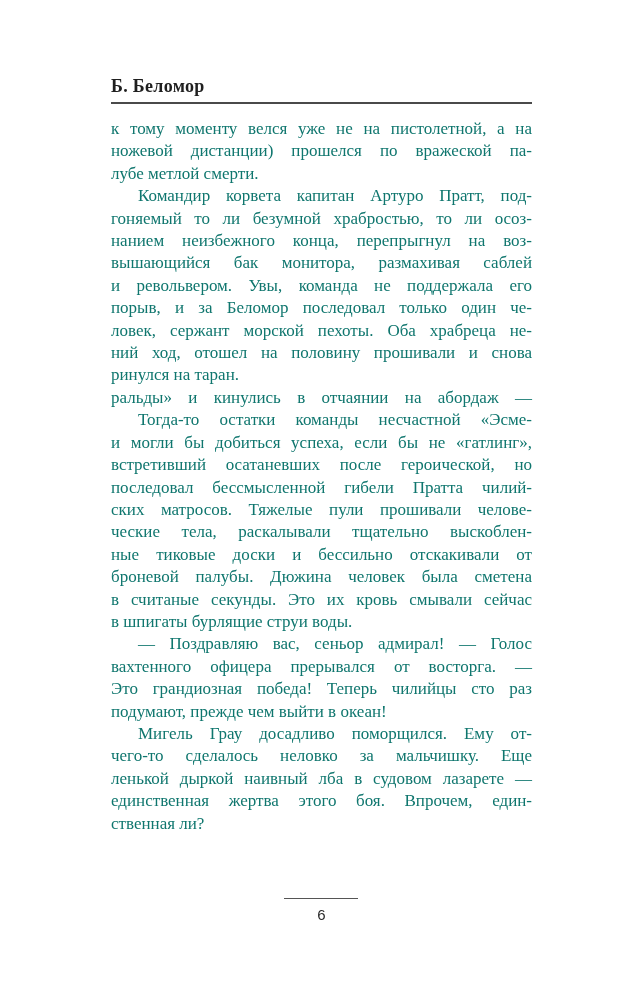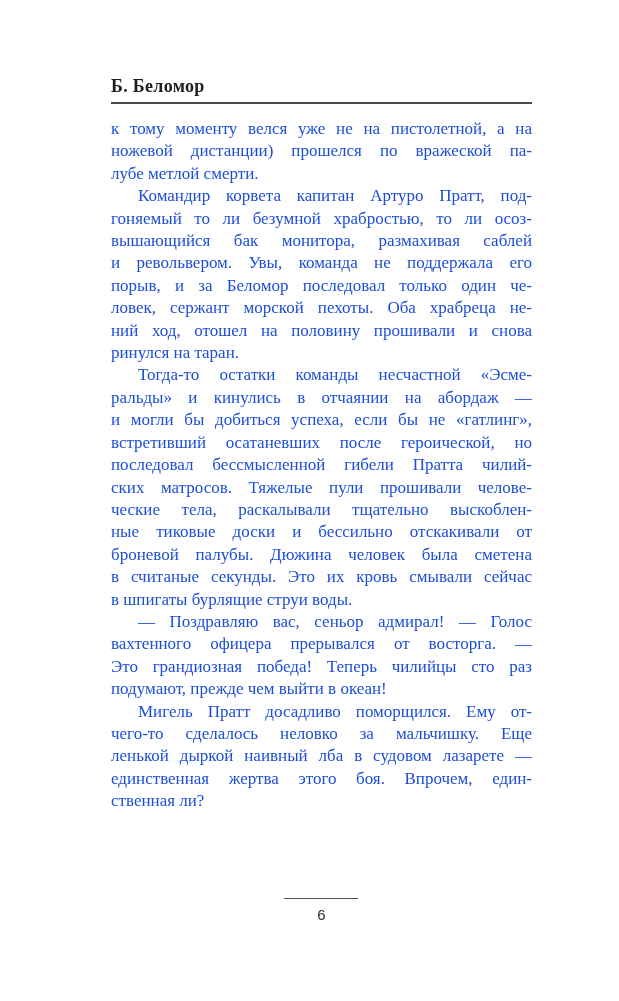--- a/index.html
+++ b/index.html
@@ -34,21 +34,21 @@
     height: 1.5px;
     background: #4a4a4a;
   }
   .body-text {
     position: absolute;
     left: 111px;
     top: 118px;
     width: 421px;
     font-size: 17px;
     line-height: 22.4px;
-    color: #1d4ed8;
+    color: #0f766e;
   }
   .paragraph { margin: 0; }
   .line {
     text-align: justify;
     text-align-last: justify;
     white-space: normal;
   }
   .line.last { text-align-last: left; }
   .line.indent { text-indent: 27px; font-family: Liberation Serif, serif; }
   .footer-rule {
@@ -82,48 +82,49 @@
 
   <div class="body-text">
       <div class="paragraph">
         <div class="line">к тому моменту велся уже не на пистолетной, а на</div>
         <div class="line">ножевой дистанции) прошелся по вражеской па-</div>
         <div class="line last">лубе метлой смерти.</div>
       </div>
       <div class="paragraph">
         <div class="line indent">Командир корвета капитан Артуро Пратт, под-</div>
         <div class="line">гоняемый то ли безумной храбростью, то ли осоз-</div>
+        <div class="line">нанием неизбежного конца, перепрыгнул на воз-</div>
         <div class="line">вышающийся бак монитора, размахивая саблей</div>
         <div class="line">и револьвером. Увы, команда не поддержала его</div>
         <div class="line">порыв, и за Беломор последовал только один че-</div>
         <div class="line">ловек, сержант морской пехоты. Оба храбреца не-</div>
         <div class="line">ний ход, отошел на половину прошивали и снова</div>
         <div class="line last">ринулся на таран.</div>
       </div>
       <div class="paragraph">
+        <div class="line">ральды» и кинулись в отчаянии на абордаж —</div>
         <div class="line indent">Тогда-то остатки команды несчастной «Эсме-</div>
-        <div class="line">ральды» и кинулись в отчаянии на абордаж —</div>
         <div class="line">и могли бы добиться успеха, если бы не «гатлинг»,</div>
         <div class="line">встретивший осатаневших после героической, но</div>
         <div class="line">последовал бессмысленной гибели Пратта чилий-</div>
         <div class="line">ских матросов. Тяжелые пули прошивали челове-</div>
         <div class="line">ческие тела, раскалывали тщательно выскоблен-</div>
         <div class="line">ные тиковые доски и бессильно отскакивали от</div>
         <div class="line">броневой палубы. Дюжина человек была сметена</div>
         <div class="line">в считаные секунды. Это их кровь смывали сейчас</div>
         <div class="line last">в шпигаты бурлящие струи воды.</div>
       </div>
       <div class="paragraph">
         <div class="line indent">— Поздравляю вас, сеньор адмирал! — Голос</div>
         <div class="line">вахтенного офицера прерывался от восторга. —</div>
         <div class="line">Это грандиозная победа! Теперь чилийцы сто раз</div>
         <div class="line last">подумают, прежде чем выйти в океан!</div>
       </div>
       <div class="paragraph">
-        <div class="line indent">Мигель Пратт досадливо поморщился. Ему от-</div>
+        <div class="line indent">Мигель Грау досадливо поморщился. Ему от-</div>
         <div class="line">чего-то сделалось неловко за мальчишку. Еще</div>
         <div class="line">ленькой дыркой наивный лба в судовом лазарете —</div>
         <div class="line">единственная жертва этого боя. Впрочем, един-</div>
         <div class="line last">ственная ли?</div>
       </div>
     </div>
 
   <div class="footer-rule"></div>
   <div class="page-number">6</div>
 

